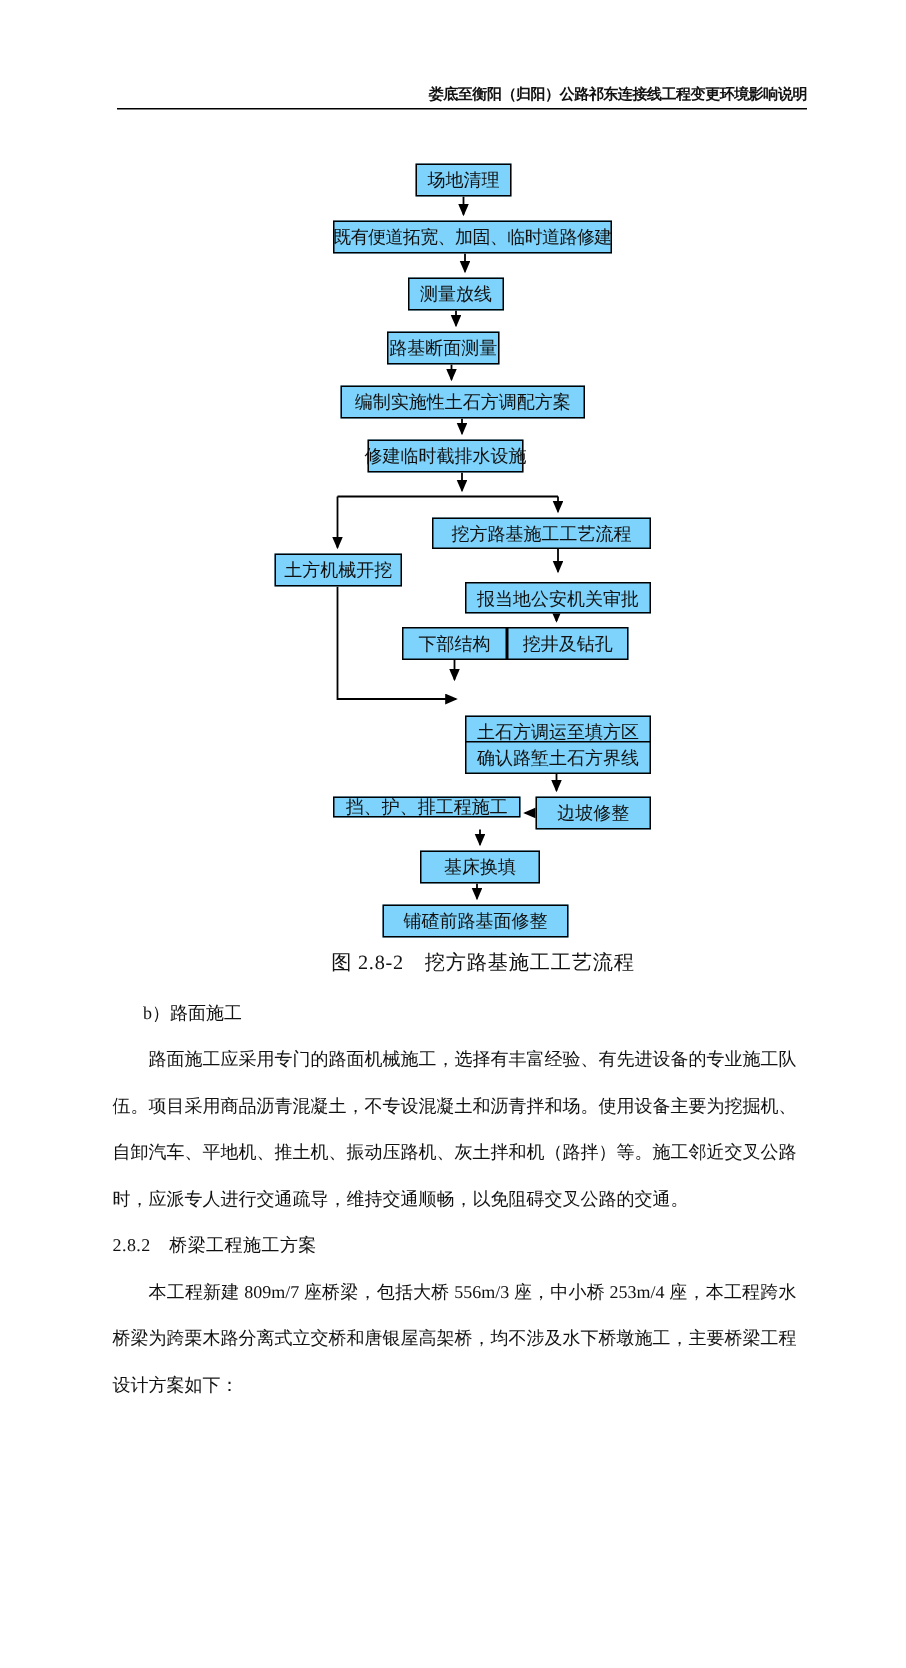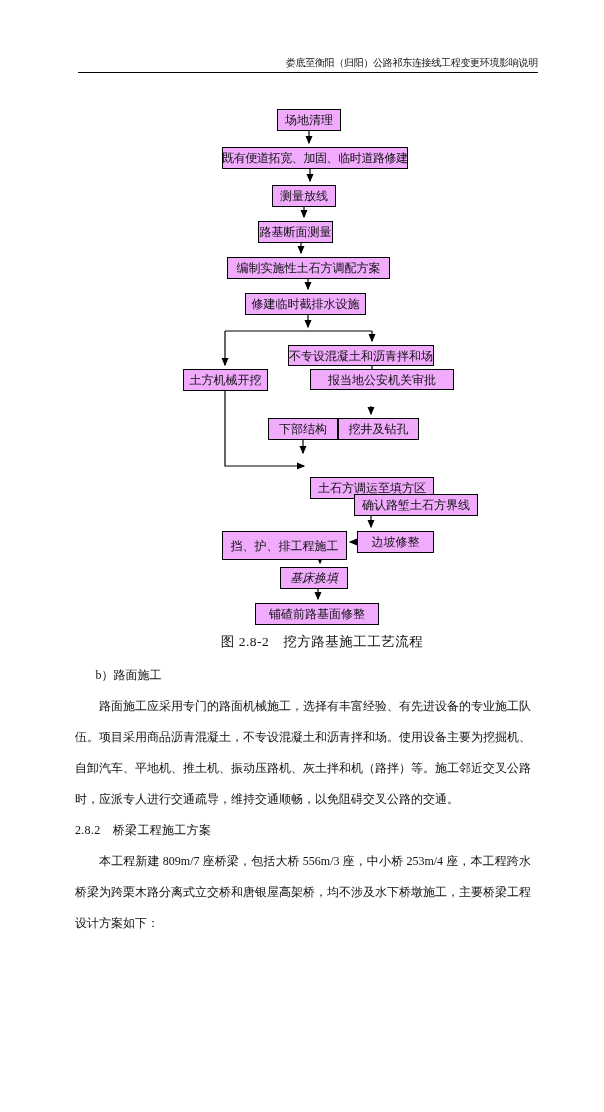--- a/index.html
+++ b/index.html
@@ -8,33 +8,33 @@
     width:604px;height:1112px;
     margin:0 auto;
     background:#ffffff;
     overflow:hidden;
     font-family:"Liberation Serif","DejaVu Serif",serif;
     color:#111;
   }
   
   .header-title{
     position:absolute;top:56px;right:66px;
-    font-size:10px;font-weight:normal;letter-spacing:-0.3px;
+    font-size:10px;font-weight:bold;letter-spacing:-0.3px;
     color:#111;white-space:nowrap;
   }
   .header-rule{
     position:absolute;top:72px;left:78px;width:460px;height:0;
     border-top:1.6px solid #000;
   }
   
   .flowchart{position:absolute;top:0;left:0;width:604px;height:660px;}
   .fnode{
     position:absolute;
     display:flex;align-items:center;justify-content:center;
-    border:1.2px solid #000;background:#f0abfc;
+    border:1.2px solid #000;background:#7dd3fc;
     font-size:12px;line-height:1;white-space:nowrap;
     box-sizing:border-box;color:#111;
   }
   .fc-svg{position:absolute;top:0;left:0;pointer-events:none;}
   .fc-caption{
     position:absolute;top:633px;left:0;width:604px;
     text-align:center;font-size:13.5px;font-weight:500;
     transform:translateX(20px);
     letter-spacing:0.5px;color:#111;
   }
@@ -90,31 +90,31 @@
         <line x1="320" y1="553" x2="320" y2="563" marker-end="url(#ah)"></line>
         <line x1="318" y1="589" x2="318" y2="599" marker-end="url(#ah)"></line>
       </g>
     </svg>
 
     <div class="fnode" style="left:277px;top:109px;width:64px;height:22px;">场地清理</div>
     <div class="fnode" style="left:222px;top:147px;width:186px;height:22px;letter-spacing:-0.4px;">既有便道拓宽、加固、临时道路修建</div>
     <div class="fnode" style="left:272px;top:185px;width:64px;height:22px;">测量放线</div>
     <div class="fnode" style="left:258px;top:221px;width:75px;height:22px;">路基断面测量</div>
     <div class="fnode" style="left:227px;top:257px;width:163px;height:22px;">编制实施性土石方调配方案</div>
-    <div class="fnode" style="left:245px;top:293px;width:121px;height:22px;">修建临时截排水设施</div>
+    <div class="fnode" style="left:245px;top:293px;width:104px;height:22px;">修建临时截排水设施</div>
     <div class="fnode" style="left:183px;top:369px;width:85px;height:22px;">土方机械开挖</div>
-    <div class="fnode" style="left:288px;top:345px;width:146px;height:21px;">不专设混凝土和沥青拌和场</div>
-    <div class="fnode" style="left:310px;top:369px;width:144px;height:21px;font-family:Liberation Serif, serif;">报当地公安机关审批</div>
+    <div class="fnode" style="left:288px;top:345px;width:146px;height:21px;">挖方路基施工工艺流程</div>
+    <div class="fnode" style="left:310px;top:388px;width:124px;height:21px;font-family:Liberation Serif, serif;">报当地公安机关审批</div>
     <div class="fnode" style="left:268px;top:418px;width:70px;height:22px;">下部结构</div>
     <div class="fnode" style="left:338px;top:418px;width:81px;height:22px;">挖井及钻孔</div>
     <div class="fnode" style="left:310px;top:457px;width:124px;height:22px;margin-top:20px;">土石方调运至填方区</div>
-    <div class="fnode" style="left:310px;top:494px;width:124px;height:22px;margin-left:44px;">确认路堑土石方界线</div>
-    <div class="fnode" style="left:222px;top:531px;width:125px;height:29px;">挡、护、排工程施工</div>
+    <div class="fnode" style="left:310px;top:494px;width:124px;height:22px;">确认路堑土石方界线</div>
+    <div class="fnode" style="left:222px;top:531px;width:125px;height:14px;">挡、护、排工程施工</div>
     <div class="fnode" style="left:357px;top:531px;width:77px;height:22px;">边坡修整</div>
-    <div class="fnode" style="left:280px;top:567px;width:68px;height:22px;font-style:italic;">基床换填</div>
+    <div class="fnode" style="left:280px;top:567px;width:80px;height:22px;">基床换填</div>
     <div class="fnode" style="left:255px;top:603px;width:124px;height:22px;">铺碴前路基面修整</div>
 
     <div class="fc-caption">图 2.8-2　挖方路基施工工艺流程</div>
   </div>
 
   <div class="doc-body">
     <div class="subheading">b）路面施工</div>
     <div class="para">路面施工应采用专门的路面机械施工，选择有丰富经验、有先进设备的专业施工队伍。项目采用商品沥青混凝土，不专设混凝土和沥青拌和场。使用设备主要为挖掘机、自卸汽车、平地机、推土机、振动压路机、灰土拌和机（路拌）等。施工邻近交叉公路时，应派专人进行交通疏导，维持交通顺畅，以免阻碍交叉公路的交通。</div>
     <div class="heading">2.8.2　桥梁工程施工方案</div>
     <div class="para">本工程新建 809m/7 座桥梁，包括大桥 556m/3 座，中小桥 253m/4 座，本工程跨水桥梁为跨栗木路分离式立交桥和唐银屋高架桥，均不涉及水下桥墩施工，主要桥梁工程设计方案如下：</div>

